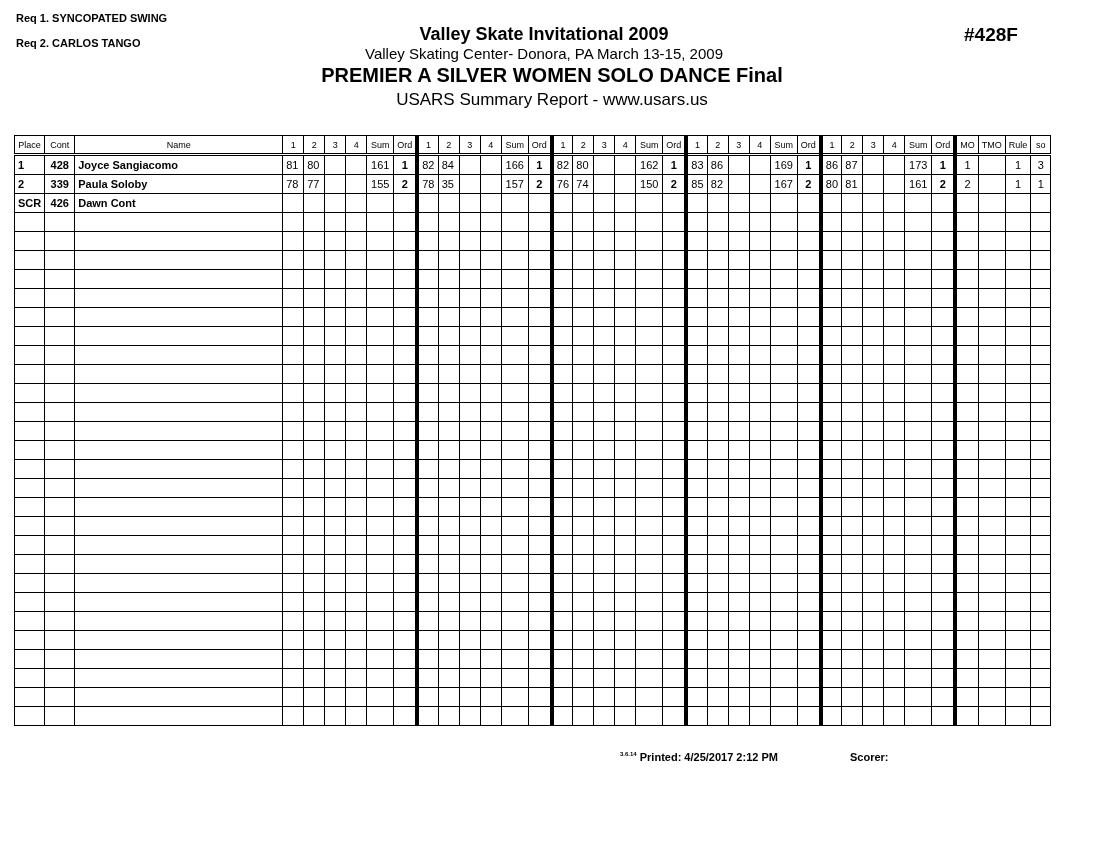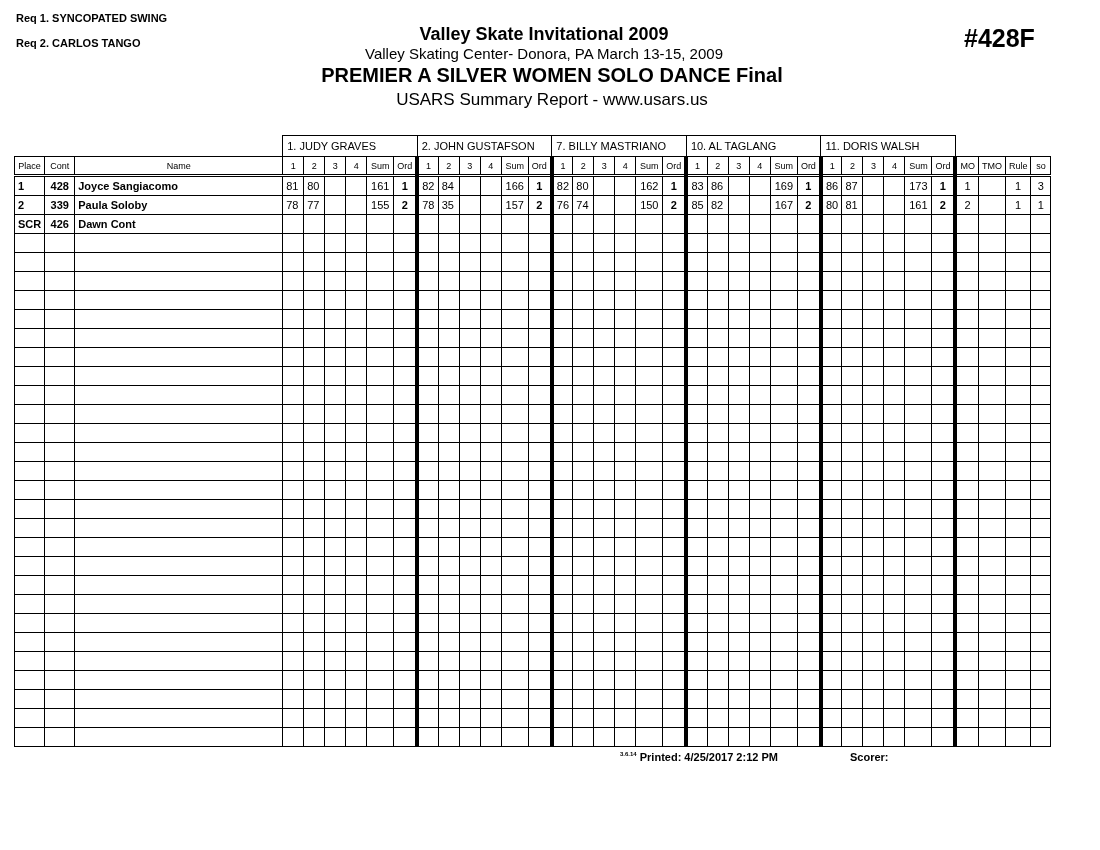--- a/index.html
+++ b/index.html
@@ -3,21 +3,21 @@
 <meta charset="utf-8">
 <style>
   html, body { margin:0; padding:0; background:#ffffff; }
   body { width:1100px; height:850px; position:relative; overflow:hidden; font-family:"Liberation Sans", sans-serif; color:#000; }
   .req { position:absolute; left:16px; font-size:11px; font-weight:bold; line-height:13px; }
   .title { position:absolute; left:0; width:1100px; text-align:center; }
   .t1 { top:24px; font-size:18px; font-weight:bold; left:-6px; }
   .t2 { top:45px; font-size:15px; left:-6px; }
   .t3 { top:64px; font-size:20px; font-weight:bold; left:2px; }
   .t4 { top:90px; font-size:17px; left:2px; }
-  .evt { position:absolute; left:964px; top:24px; font-size:25px; font-weight:bold; }
+  .evt { position:absolute; left:964px; top:24px; font-size:19px; font-weight:bold; }
 
   table.grid { position:absolute; left:14px; top:135px; border-collapse:collapse; table-layout:fixed; font-size:11px; }
   table.grid td { border:1px solid #000; height:18px; padding:0 3px; white-space:nowrap; overflow:hidden; }
   tr.jrow td { height:20px; }
   tr.jrow td.blank { border:none; }
   tr.jrow td.judge { font-size:11px; padding-left:4px; vertical-align:middle; }
   tr.hrow td { font-size:9px; height:17px; border-bottom:3px double #000;text-align:center; }
   td.ord { border-right:4px solid #000 !important; }
   td.r { text-align:center; }
   td.c { text-align:center; }
@@ -71,29 +71,20 @@
       <col style="width: 21px;">
       <col style="width: 21px;">
       <col style="width: 27px;">
       <col style="width: 22px;">
       <col style="width: 19px;">
       <col style="width: 27px;">
       <col style="width: 25px;">
       <col style="width: 20px;">
     </colgroup>
   <tbody id="tbody">
-      <tr class="jrow">
-        <td class="blank" colspan="3"></td>
-        <td class="judge" colspan="6">1.  JUDY GRAVES</td>
-        <td class="judge" colspan="6">2.  JOHN GUSTAFSON</td>
-        <td class="judge" colspan="6">7.  BILLY MASTRIANO</td>
-        <td class="judge" colspan="6">10.  AL TAGLANG</td>
-        <td class="judge" colspan="6">11.  DORIS WALSH</td>
-        <td class="blank" colspan="4"></td>
-      </tr>
       <tr class="hrow">
         <td>Place</td>
         <td>Cont</td>
         <td>Name</td>
         <td class="c">1</td>
         <td class="c">2</td>
         <td class="c">3</td>
         <td class="c">4</td>
         <td class="c">Sum</td>
         <td class="c ord">Ord</td>

